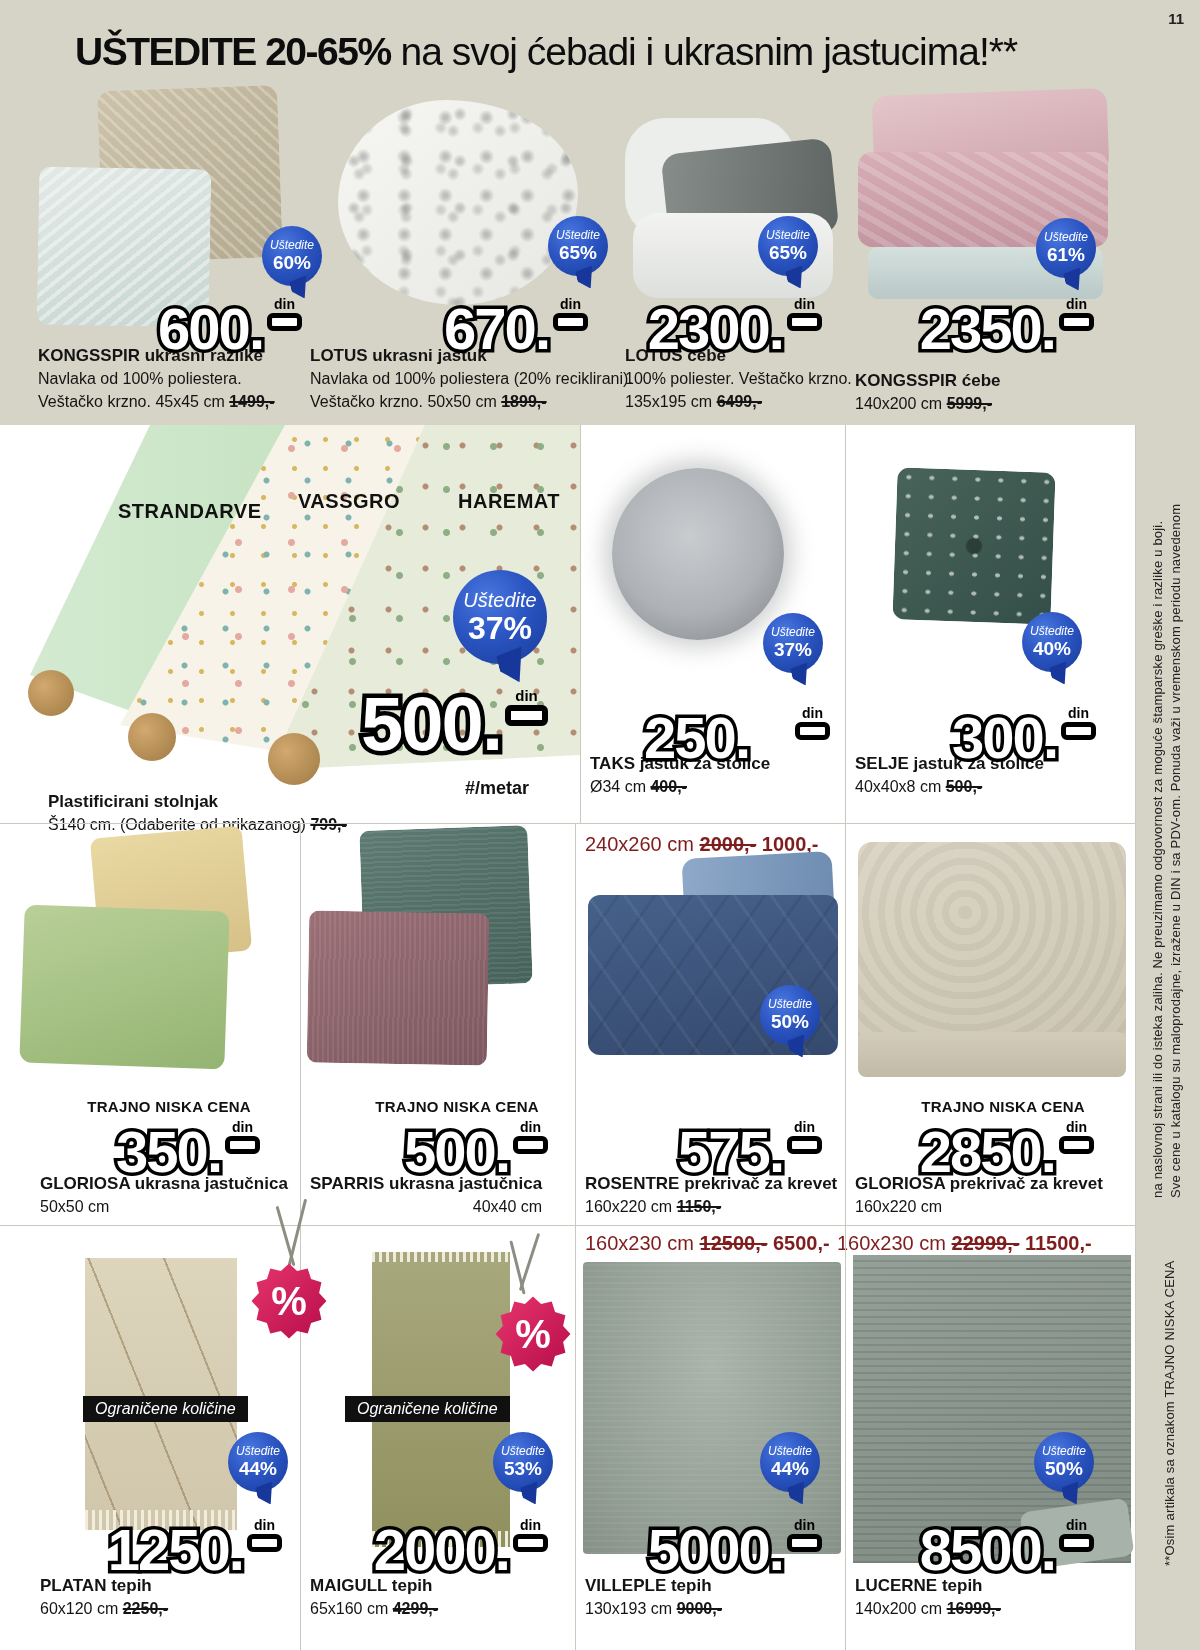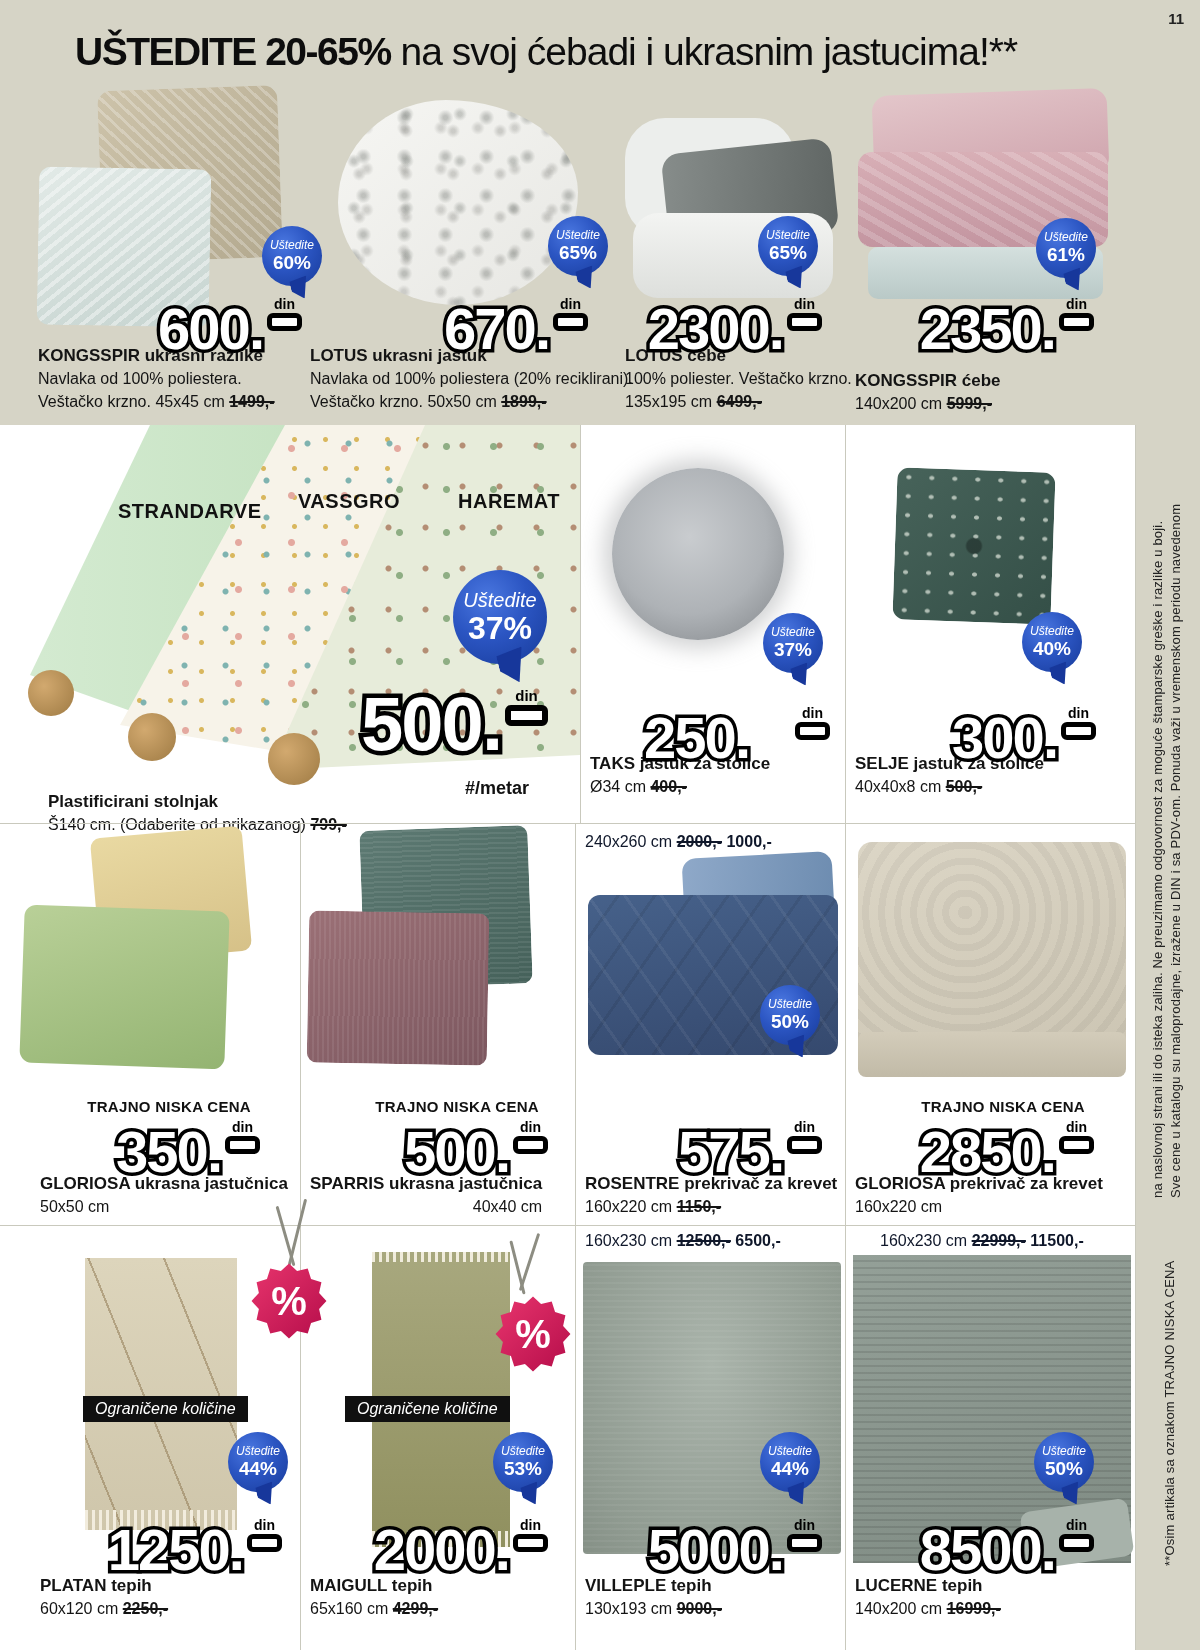--- a/index.html
+++ b/index.html
@@ -11,21 +11,21 @@
   .title{position:absolute;left:75px;top:30px;font-size:39px;letter-spacing:-1px;white-space:nowrap;color:#0d0d0d;}
   .title b{font-weight:bold;letter-spacing:-1.5px;}
   
   .board{position:absolute;left:0;top:425px;width:1135px;height:1225px;background:#ffffff;}
   .divider{position:absolute;background:#c9c9bd;}
   
   .tblock{position:absolute;line-height:23px;font-size:16px;color:#141414;}
   .pname{font-weight:bold;font-size:17px;}
   .old{font-weight:bold;text-decoration:line-through;text-decoration-thickness:2px;}
   .newp{font-weight:bold;}
-  .note{position:absolute;font-size:16px;color:#0f172a;}
+  .note{position:absolute;font-size:20px;color:#7f1d1d;}
   
   .price{position:absolute;display:flex;align-items:flex-end;z-index:7;}
   .num{font-weight:bold;color:#fff;font-size:58px;line-height:0.78;letter-spacing:-2px;
        -webkit-text-stroke:7px #000;paint-order:stroke fill;}
   .cur{display:flex;flex-direction:column;align-items:center;margin-left:4px;margin-bottom:20px;}
   .din{font-size:14px;font-weight:bold;color:#000;line-height:1;}
   .dash{width:25px;height:8px;background:#fff;border:5px solid #000;border-radius:6px;margin-top:2px;}
   .price.big .num{font-size:76px;-webkit-text-stroke:9px #000;}
   .price.big .cur{margin-bottom:27px;}
   .price.big .dash{width:31px;height:9px;border-width:6px;}
@@ -374,21 +374,21 @@
     <span class="cur">
         <span class="din">din</span>
         <span class="dash"></span>
       </span>
   </div>
   <div class="tblock" style="left:585px;top:1574px;">
     <div class="pname">VILLEPLE tepih</div>
     <div><span>130x193 cm</span> <s class="old">9000,-</s></div>
   </div>
 
-  <div class="note" style="left:880px;top:1232px;">
+  <div class="note" style="left:837px;top:1232px;">
     <span>160x230 cm</span> <s class="old">22999,-</s> <span class="newp">11500,-</span>
   </div>
   <div class="img" style="left:853px;top:1255px;width:278px;height:308px;background:repeating-linear-gradient(0deg,rgba(0,0,0,.10) 0 2px,transparent 2px 7px),linear-gradient(160deg,#94a098,#7f8b83);">
     <div class="abs" style="left:170px;top:250px;width:108px;height:58px;border-radius:10px;transform:rotate(-8deg);background:#a7b2aa;"></div>
   </div>
   <div class="badge" style="left:1034px;top:1432px;">
     <span class="bw">Uštedite</span>
     <span class="bp">50%</span>
     <i class="tail"></i>
   </div>

